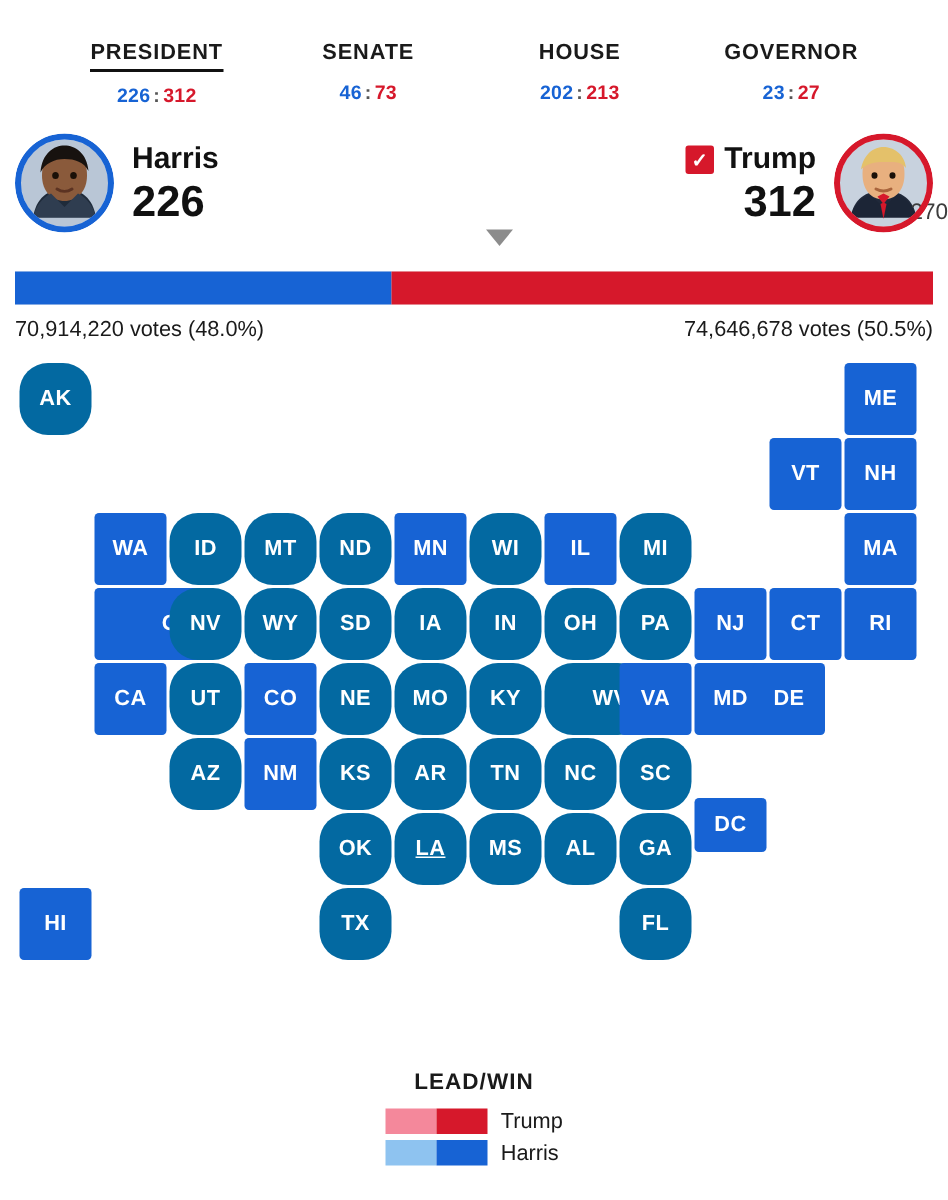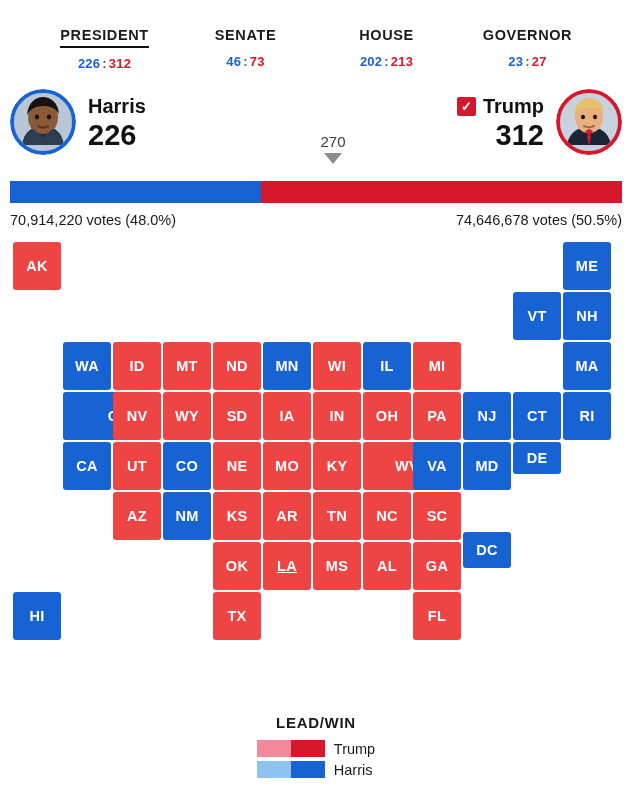--- a/index.html
+++ b/index.html
@@ -129,21 +129,21 @@
     font-weight: bold;
     border-radius: 2px;
   }
 
   
   .marker {
     position: absolute;
     left: 4px;
     right: 0;
     top: 44px;
-    text-align: center;
+    text-align: right;
     pointer-events: none;
     padding-left: 30px;
   }
   .marker-num {
     font-size: 15px;
     color: #3d3d3d;
     font-weight: normal;
   }
   .marker-arrow {
     width: 0; height: 0;
@@ -184,21 +184,21 @@
     height: 48px;
     border-radius: 3px;
     color: #ffffff;
     font-size: 14.5px;
     font-weight: bold;
     display: flex;
     align-items: center;
     justify-content: center;
     letter-spacing: 0.3px;
   }
-  .s-rep { background: #ef4444; }
+  .s-rep { background: #0369a1; border-radius: 19px; }
   .s-dem { background: #1763d4; }
 
   
   .legend {
     position: absolute;
     left: 0; right: 0;
     bottom: 18px;
     text-align: center;
   }
   .legend-title {
@@ -425,21 +425,21 @@
       </div>
       <div class="state s-rep" style="left: 363px; top: 200px; width: 48px; height: 48px; padding-left: 20px;">
         <span>WV</span>
       </div>
       <div class="state s-dem" style="left: 413px; top: 200px; width: 48px; height: 48px;">
         <span>VA</span>
       </div>
       <div class="state s-dem" style="left: 463px; top: 200px; width: 48px; height: 48px;">
         <span>MD</span>
       </div>
-      <div class="state s-dem" style="left: 513px; top: 200px; width: 48px; height: 32px;">
+      <div class="state s-dem" style="left: 502px; top: 200px; width: 48px; height: 48px;">
         <span>DE</span>
       </div>
       <div class="state s-rep" style="left: 113px; top: 250px; width: 48px; height: 48px;">
         <span>AZ</span>
       </div>
       <div class="state s-dem" style="left: 163px; top: 250px; width: 48px; height: 48px;">
         <span>NM</span>
       </div>
       <div class="state s-rep" style="left: 213px; top: 250px; width: 48px; height: 48px;">
         <span>KS</span>

